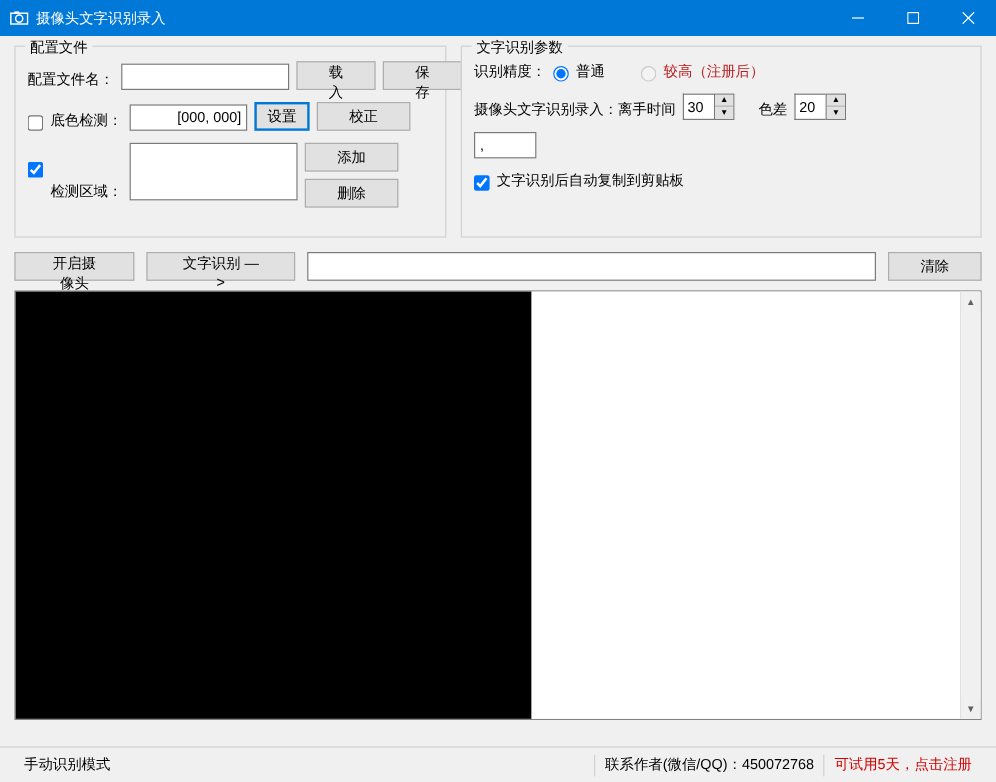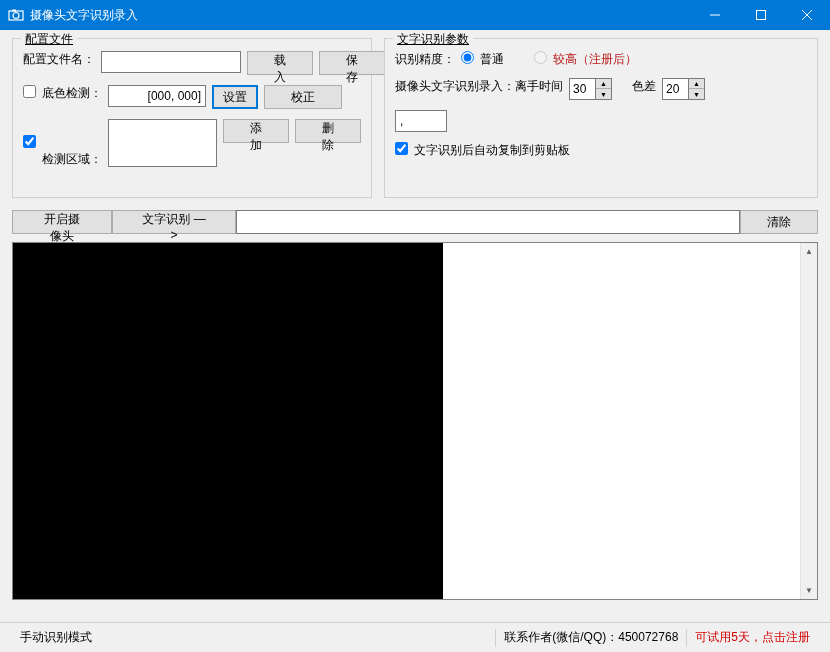--- a/index.html
+++ b/index.html
@@ -9,41 +9,41 @@
 .titlebar .icon { width: 16px; height: 16px; margin: 0 6px 0 8px; display: inline-flex; align-items: center; justify-content: center; }
 .titlebar .title { flex: 1; font-size: 12px; }
 .titlebar .win-btns { display: flex; height: 100%; }
 .titlebar .win-btn { width: 46px; height: 100%; display: flex; align-items: center; justify-content: center; color: #fff; }
 .titlebar .win-btn svg { width: 10px; height: 10px; }
 
 .client { background: #f0f0f0; padding: 8px 12px 0 12px; height: 592px; position: relative; }
 
 .groups { display: flex; gap: 12px; }
 .groupbox { border: 1px solid #d0d0d0; padding: 12px 10px 10px 10px; position: relative; background: #f0f0f0; }
-.groupbox .legend { position: absolute; top: -8px; left: 8px; background: #f0f0f0; padding: 0 4px; font-size: 12px; text-decoration: underline; }
+.groupbox .legend { position: absolute; top: -8px; left: 8px; background: #f0f0f0; padding: 0 4px; font-size: 12px; }
 .g1 { width: 360px; height: 160px; }
 .g2 { flex: 1; height: 160px; }
 
-.row { display: flex; align-items: flex-start; gap: 6px; margin-bottom: 10px; }
+.row { display: flex; align-items: flex-end; gap: 6px; margin-bottom: 10px; }
 .lbl { white-space: nowrap; }
 .txt { border: 1px solid #7a7a7a; background: #fff; height: 22px; padding: 0 4px; font-family: inherit; font-size: 12px; }
 .btn { border: 1px solid #adadad; background: #e1e1e1; height: 24px; padding: 0 26px; font-family: inherit; font-size: 12px; cursor: default; }
 .btn.focused { border: 2px solid #0078d7; padding: 0 9px; }
 .cb { width: 13px; height: 13px; }
 textarea.txt { height: 48px; resize: none; }
 
 .spin { display: inline-flex; }
 .spin input { width: 26px; height: 22px; border: 1px solid #7a7a7a; border-right: none; text-align: left; padding: 0 3px; font-family: inherit; font-size: 12px; }
 .spin .arrows { display: flex; flex-direction: column; border: 1px solid #7a7a7a; }
 .spin .arrows div { width: 15px; height: 10px; background: #e1e1e1; display: flex; align-items: center; justify-content: center; font-size: 7px; line-height: 1; }
 .spin .arrows div:first-child { border-bottom: 1px solid #adadad; }
 
 .radio { width: 13px; height: 13px; }
 
-.toolbar-row { display: flex; align-items: center; margin-top: 12px; border-radius: 12px; }
+.toolbar-row { display: flex; align-items: center; gap: 10px; margin-top: 12px; border-radius: 12px; }
 .wide-input { flex: 1; height: 24px; border: 1px solid #7a7a7a; background: #fff; }
 
 .viewer { display: flex; margin-top: 8px; height: 358px; border: 1px solid #828282; background: #fff; }
 .viewer .camview { width: 430px; background: #000; }
 .viewer .rightview { flex: 1; background: #fff; position: relative; }
 .viewer .scrollbar { position: absolute; right: 0; top: 0; bottom: 0; width: 17px; background: #f0f0f0; border-left: 1px solid #e1e1e1; }
 .viewer .scrollbar .sbtn { height: 17px; display: flex; align-items: center; justify-content: center; font-size: 8px; color: #606060; }
 .viewer .scrollbar .track { position: absolute; top: 17px; bottom: 17px; left: 0; right: 0; background: #f0f0f0; }
 .viewer .scrollbar .sbtn.bot { position: absolute; bottom: 0; left: 0; right: 0; }
 
@@ -104,21 +104,21 @@
         <span class="lbl">底色检测：</span>
         <input class="txt" style="width: 98px; text-align: right;" value="[000, 000]">
         <button class="btn focused">设置</button>
         <button class="btn">校正</button>
       </div>
 
       <div class="row" style="align-items:flex-start">
         <input type="checkbox" class="cb" checked="" style="margin-top: 16px;">
         <span class="lbl" style="margin-top:32px">检测区域：</span>
         <textarea class="txt" style="width: 140px;"></textarea>
-        <div style="display:flex;gap:6px">
+        <div style="display:flex;flex-direction:column;gap:6px">
           <button class="btn">添加</button>
           <button class="btn">删除</button>
         </div>
       </div>
     </div>
 
     <div class="groupbox g2">
       <div class="legend">文字识别参数</div>
 
       <div class="row">

